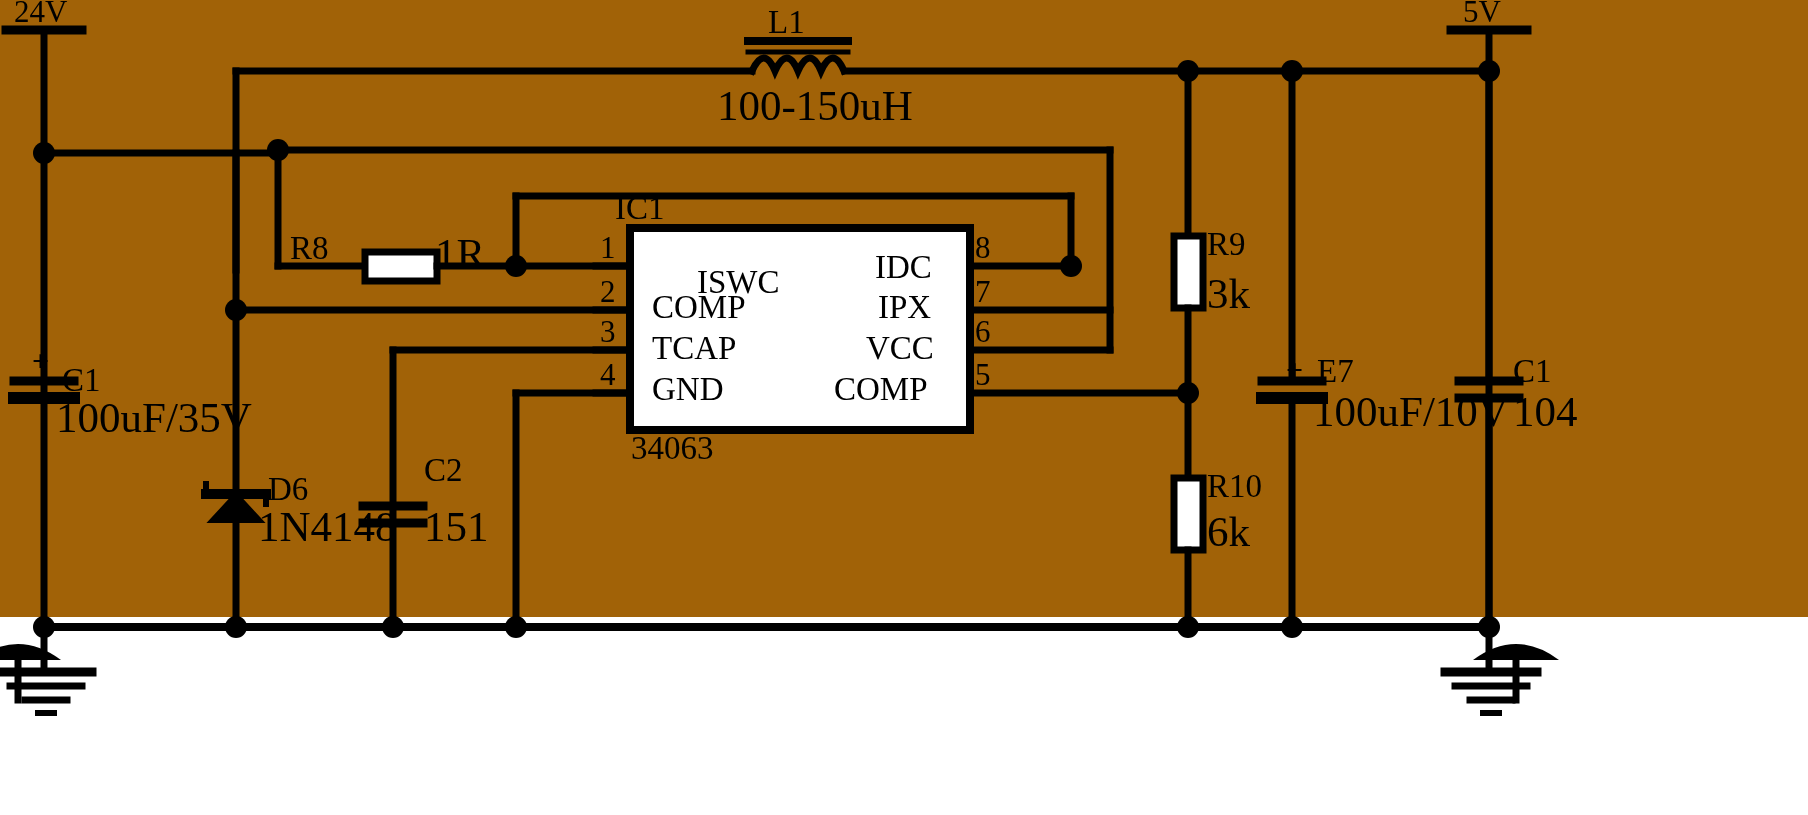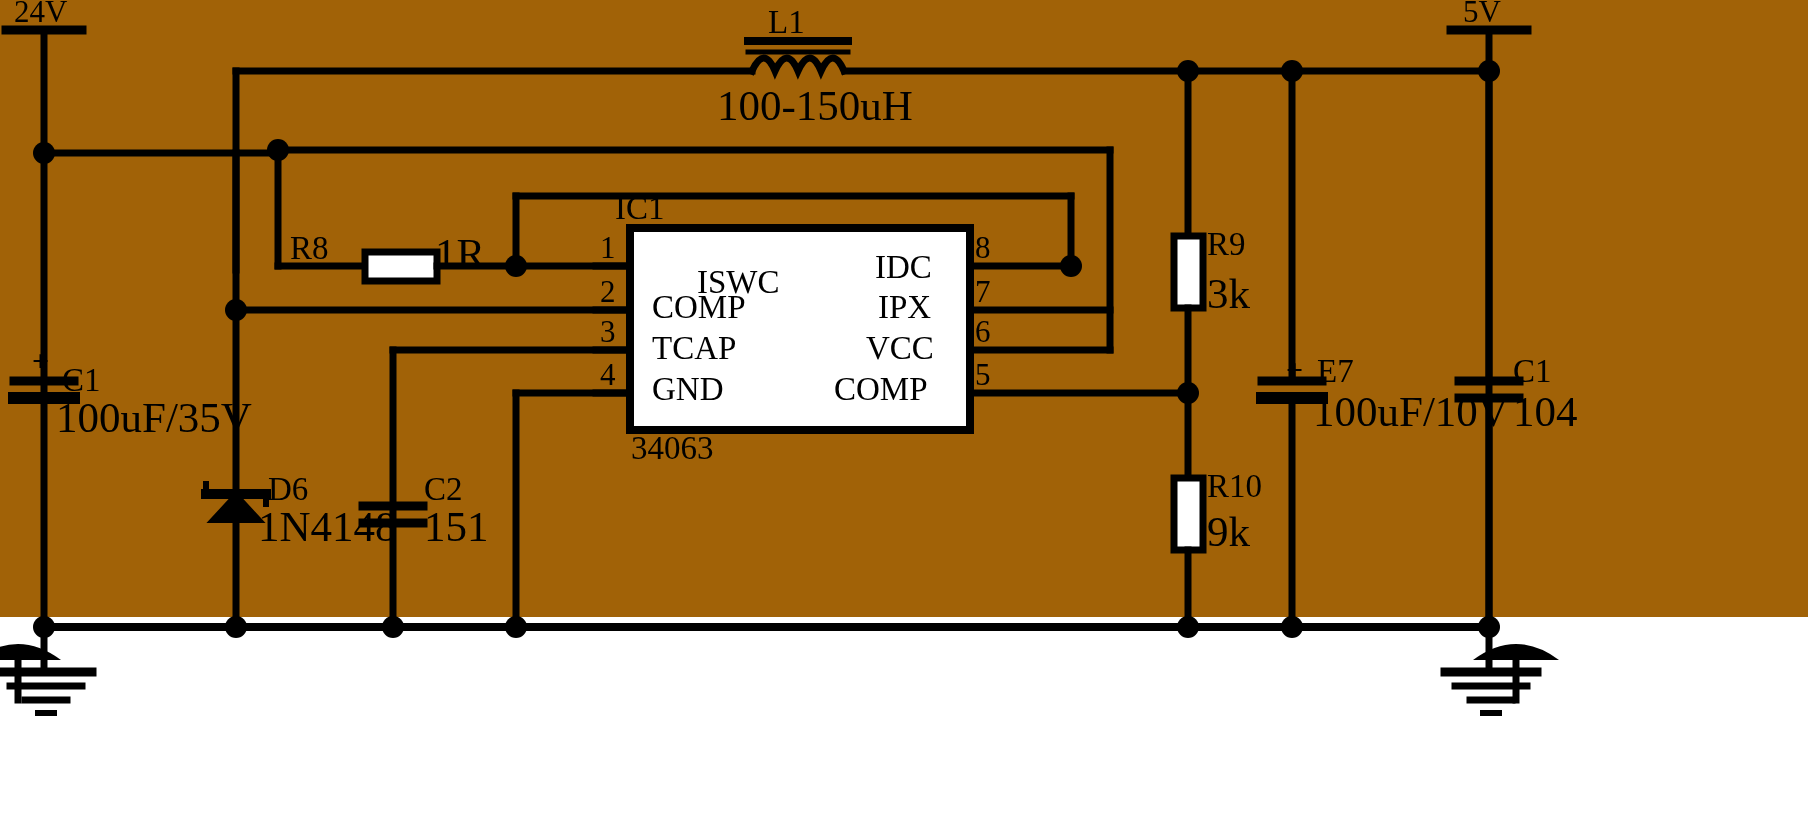--- a/index.html
+++ b/index.html
@@ -150,21 +150,21 @@
   <div class="lbl" style="left:32px;top:346px;font-size:30px;font-weight:bold;">+</div>
   <div class="lbl ref" style="left:62px;top:364px;">C1</div>
   <div class="lbl val" style="left:56px;top:396px;">100uF/35V</div>
 
   <div class="lbl ref" style="left:290px;top:232px;">R8</div>
   <div class="lbl val" style="left:435px;top:232px;">1R</div>
 
   <div class="lbl ref" style="left:268px;top:473px;">D6</div>
   <div class="lbl val" style="left:258px;top:505px;">1N4148</div>
 
-  <div class="lbl ref" style="left:424px;top:473px;">C2</div>
+  <div class="lbl ref" style="left:424px;top:454px;">C2</div>
   <div class="lbl val" style="left:424px;top:505px;">151</div>
 
   <div class="lbl icname" style="left:615px;top:192px;">IC1</div>
   <div class="lbl icname" style="left:631px;top:432px;">34063</div>
 
   <div class="lbl pinnum" style="left:600px;top:232px;">1</div>
   <div class="lbl pinnum" style="left:600px;top:276px;">2</div>
   <div class="lbl pinnum" style="left:600px;top:316px;">3</div>
   <div class="lbl pinnum" style="left:600px;top:359px;">4</div>
 
@@ -180,21 +180,21 @@
 
   <div class="lbl pinname" style="left:875px;top:251px;">IDC</div>
   <div class="lbl pinname" style="left:878px;top:291px;">IPX</div>
   <div class="lbl pinname" style="left:866px;top:332px;">VCC</div>
   <div class="lbl pinname" style="left:834px;top:373px;">COMP</div>
 
   <div class="lbl ref" style="left:1207px;top:228px;text-align:right;">R9</div>
   <div class="lbl val" style="left:1207px;top:272px;">3k</div>
 
   <div class="lbl ref" style="left:1207px;top:470px;">R10</div>
-  <div class="lbl val" style="left:1207px;top:510px;">9k</div>
+  <div class="lbl val" style="left:1207px;top:510px;">6k</div>
 
   <div class="lbl" style="left:1286px;top:355px;font-size:30px;font-weight:bold;">+</div>
   <div class="lbl ref" style="left:1317px;top:355px;">E7</div>
   <div class="lbl val" style="left:1313px;top:390px;">100uF/10V</div>
 
   <div class="lbl ref" style="left:1513px;top:355px;">C1</div>
   <div class="lbl val" style="left:1513px;top:390px;">104</div>
 
 </div>
 

